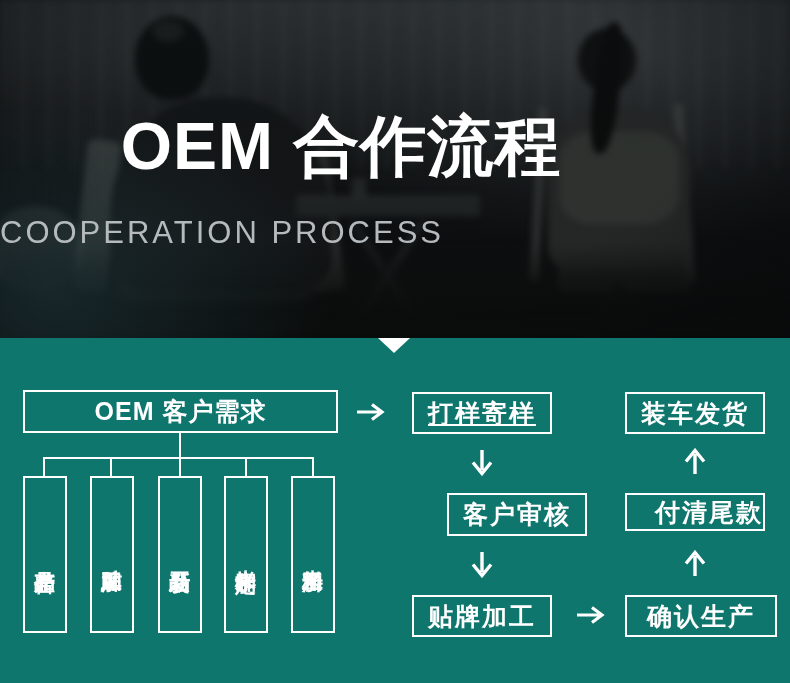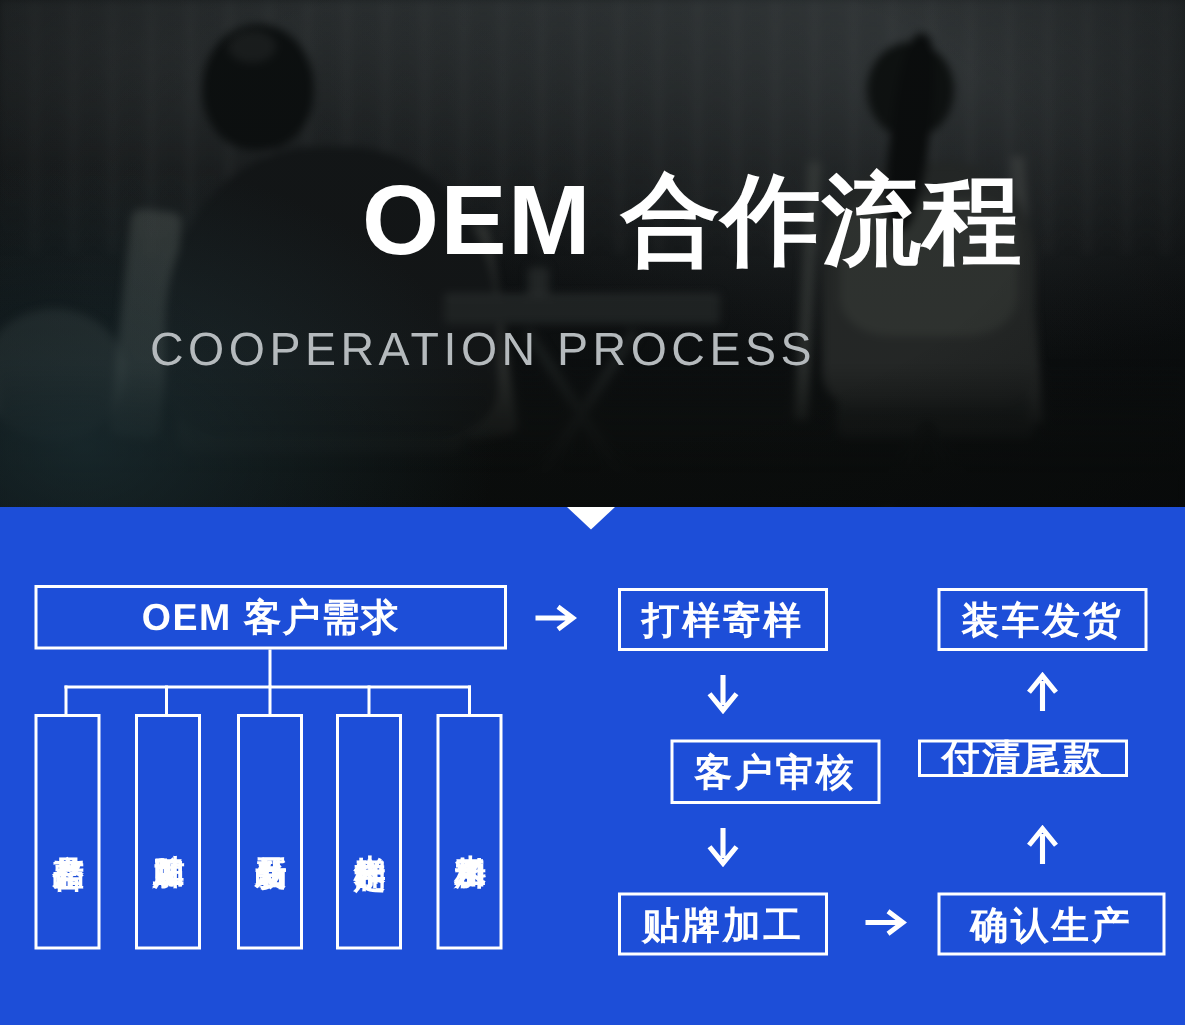--- a/index.html
+++ b/index.html
@@ -50,27 +50,27 @@
 
   .blob     { left: -12px; top: 206px; width: 96px;  height: 88px;  background: #3c403d; opacity: .5; border-radius: 50%; }
 
   .tint { position: absolute; inset: 0;
     background:
       radial-gradient(ellipse 430px 300px at 7% 88%, rgba(40,70,78,.45), transparent 64%),
       radial-gradient(ellipse at 50% 38%, transparent 52%, rgba(5,7,8,.48)),
       linear-gradient(180deg, rgba(14,24,26,.16), rgba(14,24,26,.04));
   }
 
-  .hero-title { position: absolute; left: 0; top: 104px; width: 682px; text-align: right;
+  .hero-title { position: absolute; left: 0; top: 104px; width: 682px; text-align: center;
     color: #ffffff; font-size: 66px; line-height: 84px; font-weight: bold; letter-spacing: 1px; }
-  .hero-sub { position: absolute; left: 0; top: 215px; width: 644px; text-align: center;
+  .hero-sub { position: absolute; left: 0; top: 215px; width: 644px; 
     color: #b5babd; font-size: 31px; line-height: 36px; letter-spacing: 3px; }
 
   
-  .flow { position: absolute; left: 0; top: 338px; width: 790px; height: 345px; background: #1d4ed8; }
+  .flow { position: absolute; left: 0; top: 338px; width: 790px; height: 345px; background: #0f766e; }
   .notch { position: absolute; left: 378px; top: 0; width: 0; height: 0;
     border-left: 16px solid transparent; border-right: 16px solid transparent; border-top: 15px solid #ffffff; }
 
   .fbox { position: absolute; border: 2px solid #ffffff; color: #ffffff; font-weight: bold;
     display: flex; align-items: center; justify-content: center; }
   .fbox.h { font-size: 25px; letter-spacing: 2px; }
   .fbox.root { font-size: 25px; letter-spacing: 1px; }
   .vtext { writing-mode: vertical-rl; text-orientation: upright; font-size: 21px; line-height: 1; letter-spacing: 1px; }
 
   .line { position: absolute; background: #ffffff; }
@@ -141,21 +141,21 @@
     <div class="fbox" style="left:291px; top:138px; width:44px; height:157px;">
       <span class="vtext">来料加工</span>
     </div>
 
     <div class="arrow" style="left:355px; top:63px;">
       <svg width="34" height="22" viewBox="0 0 34 22">
           <path d="M2 11h24M17 3.5L27 11l-10 7.5" fill="none" stroke="#ffffff" stroke-width="3.2"></path>
         </svg>
     </div>
 
-    <div class="fbox h" style="left:412px; top:54px; width:140px; height:42px;">
+    <div class="fbox h" style="left:412px; top:54px; width:140px; height:42px;text-decoration:underline;">
       <span>打样寄样</span>
     </div>
     <div class="arrow" style="left:469px; top:110px;">
       <svg width="26" height="28" viewBox="0 0 26 28">
           <path d="M13 2v20M4 14.5l9 11 9-11" fill="none" stroke="#ffffff" stroke-width="3.4"></path>
         </svg>
     </div>
     <div class="fbox h" style="left:412px; top:155px; width:140px; height:43px;margin-left:35px;">
       <span>客户审核</span>
     </div>
@@ -175,21 +175,21 @@
     </div>
 
     <div class="fbox h" style="left:625px; top:54px; width:140px; height:42px;">
       <span>装车发货</span>
     </div>
     <div class="arrow" style="left:682px; top:110px;">
       <svg width="26" height="28" viewBox="0 0 26 28">
           <path d="M13 26V6M4 13.5l9-11 9 11" fill="none" stroke="#ffffff" stroke-width="3.4"></path>
         </svg>
     </div>
-    <div class="fbox h" style="left:612px; top:155px; width:140px; height:25px;">
+    <div class="fbox h" style="left:625px; top:155px; width:140px; height:38px;justify-content:flex-end;">
       <span>付清尾款</span>
     </div>
     <div class="arrow" style="left:682px; top:212px;">
       <svg width="26" height="28" viewBox="0 0 26 28">
           <path d="M13 26V6M4 13.5l9-11 9 11" fill="none" stroke="#ffffff" stroke-width="3.4"></path>
         </svg>
     </div>
     <div class="fbox h" style="left:625px; top:257px; width:152px; height:42px;">
       <span>确认生产</span>
     </div>

